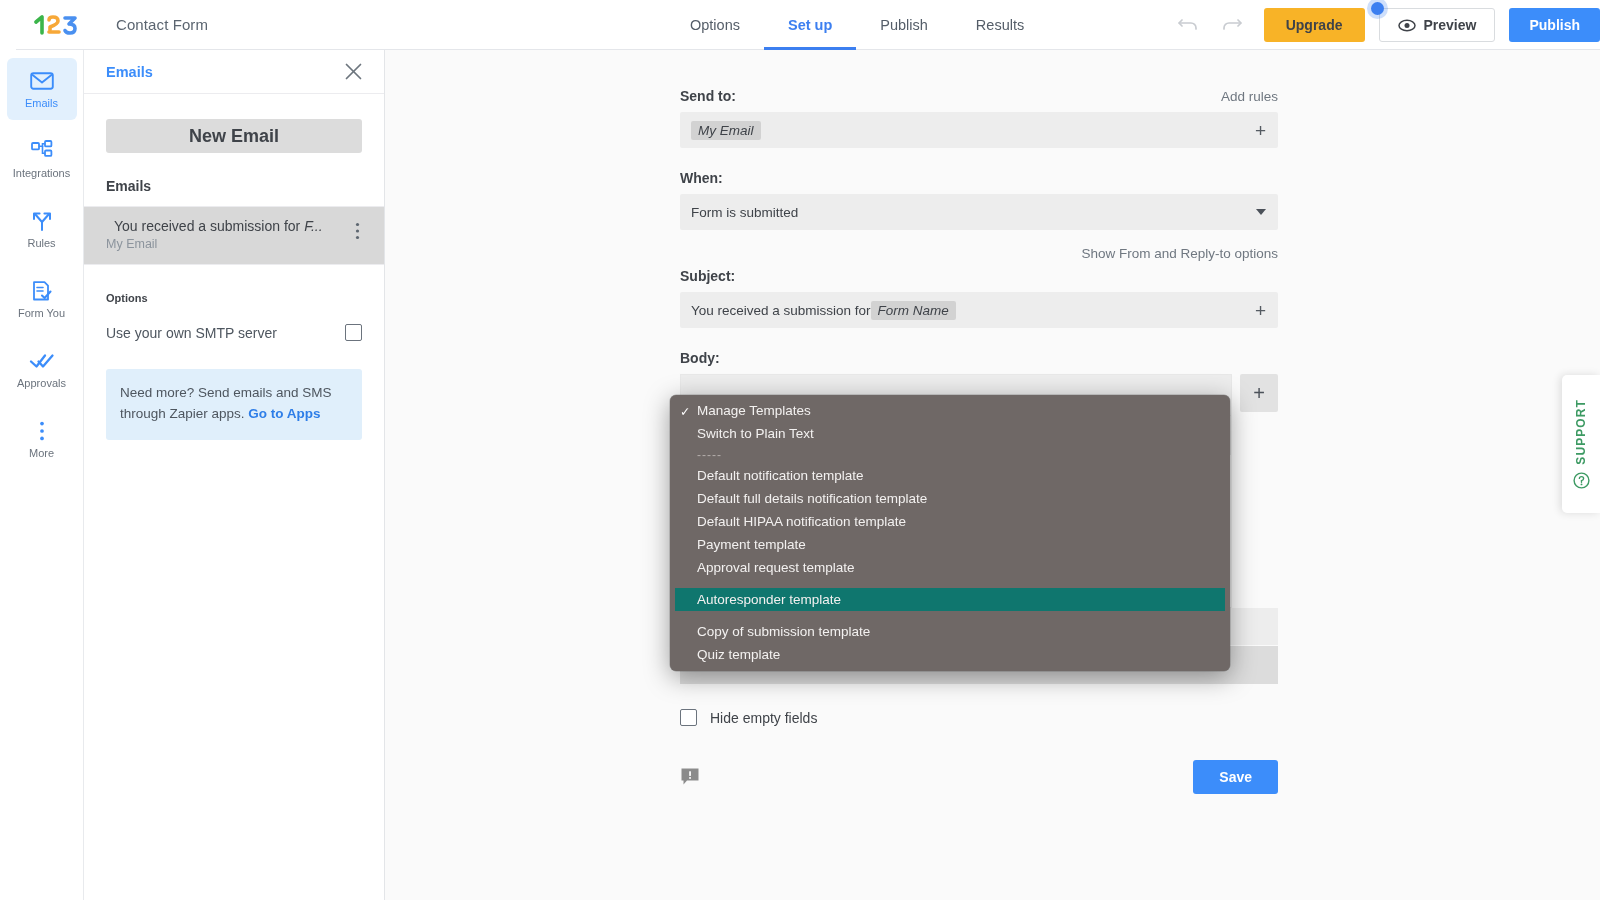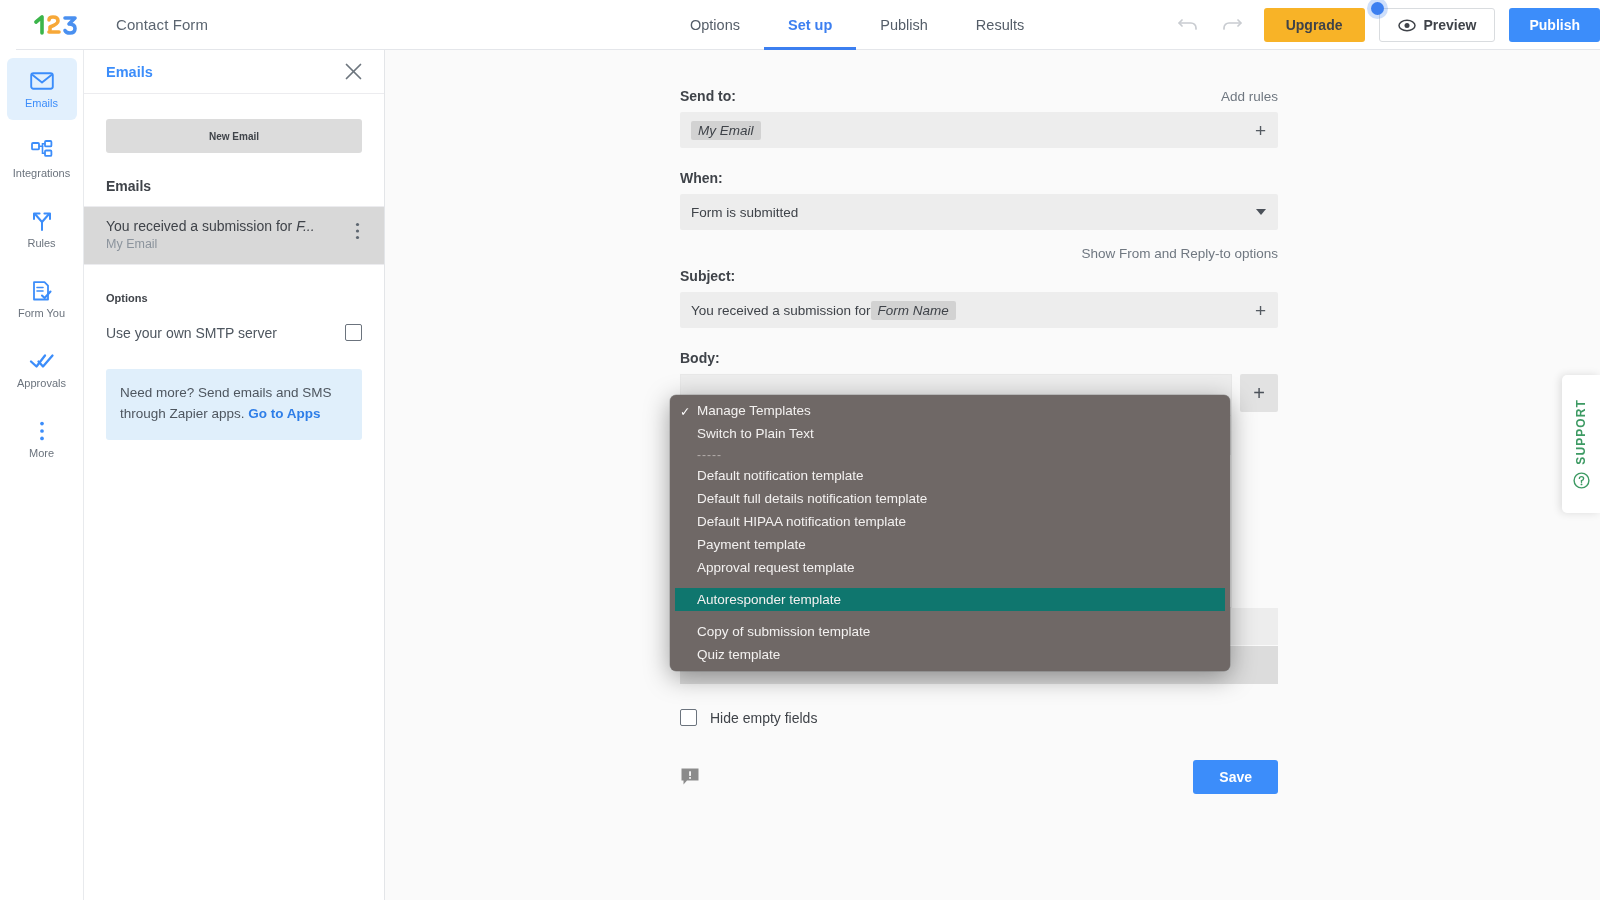--- a/index.html
+++ b/index.html
@@ -92,34 +92,34 @@
   .panel-head {
     height: 44px; border-bottom: 1px solid #ececef;
     display: flex; align-items: center; justify-content: space-between;
     padding: 0 22px 0 22px;
   }
   .panel-head-title { font-size: 14.5px; color: #3c8dfa; font-weight: bold; }
   .panel-close { color: #6d757e; cursor: pointer; display:flex; }
   .panel-body { padding: 0 22px; }
   .new-email-btn {
     margin-top: 25px; width: 100%; height: 34px; background: #dcdcdc;
-    border: none; border-radius: 3px; color: #3f4349; font-weight: bold; font-size: 10px;
+    border: none; border-radius: 3px; color: #3f4349; font-weight: bold; font-size: 18px;
     cursor: pointer;
     text-align: center;
   }
   .section-label {
     margin-top: 25px; font-size: 14px; color: #3f4349; font-weight: bold;
   }
   .emails-list { margin: 12px -22px 0 -22px; border-top: 1px solid #ececef; border-bottom: 1px solid #ececef; }
   .email-item {
     background: #d8d8d8; padding: 11px 22px 13px 22px; display: flex;
     align-items: flex-start; justify-content: space-between; cursor: pointer;
   }
   .email-item-main { min-width: 0; }
-  .email-item-title { font-size: 14px; color: #3f4349; white-space: nowrap; overflow: hidden; }
+  .email-item-title { font-size: 14px; color: #3f4349; white-space: nowrap; overflow: hidden; margin-left: 8px; }
   .email-item-title em { font-style: italic; }
   .email-item-sub { font-size: 12.5px; color: #8c949d; margin-top: 3px; }
   .kebab { color: #5d6670; padding: 4px 2px; cursor: pointer; display:flex; }
   .options-label { margin-top: 27px; font-size: 11px; color: #3f4349; font-weight: bold; }
   .smtp-row {
     margin-top: 20px; display: flex; align-items: center; justify-content: space-between;
   }
   .smtp-text { font-size: 14px; color: #4e565f; }
   .cbox {
     width: 17px; height: 17px; border: 1.6px solid #6b737d; border-radius: 2px;

